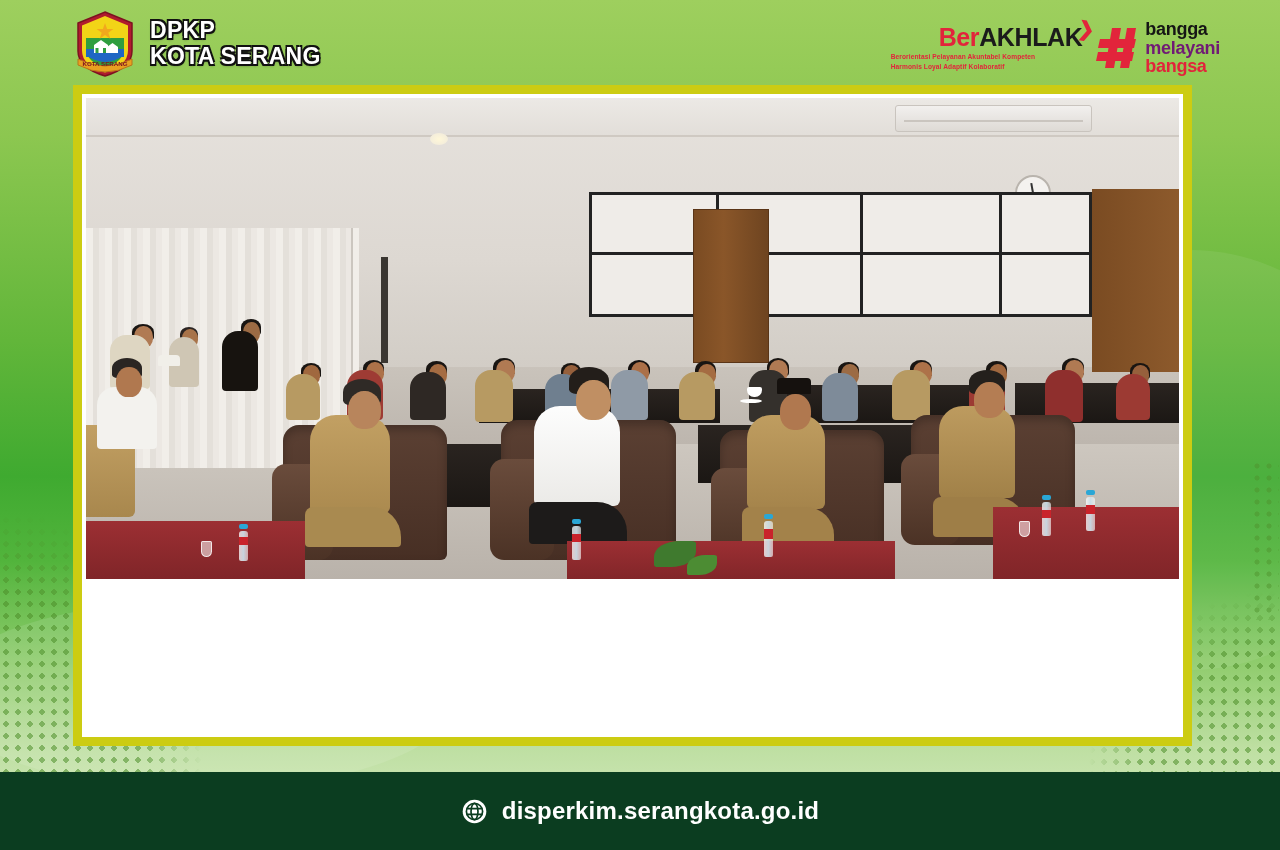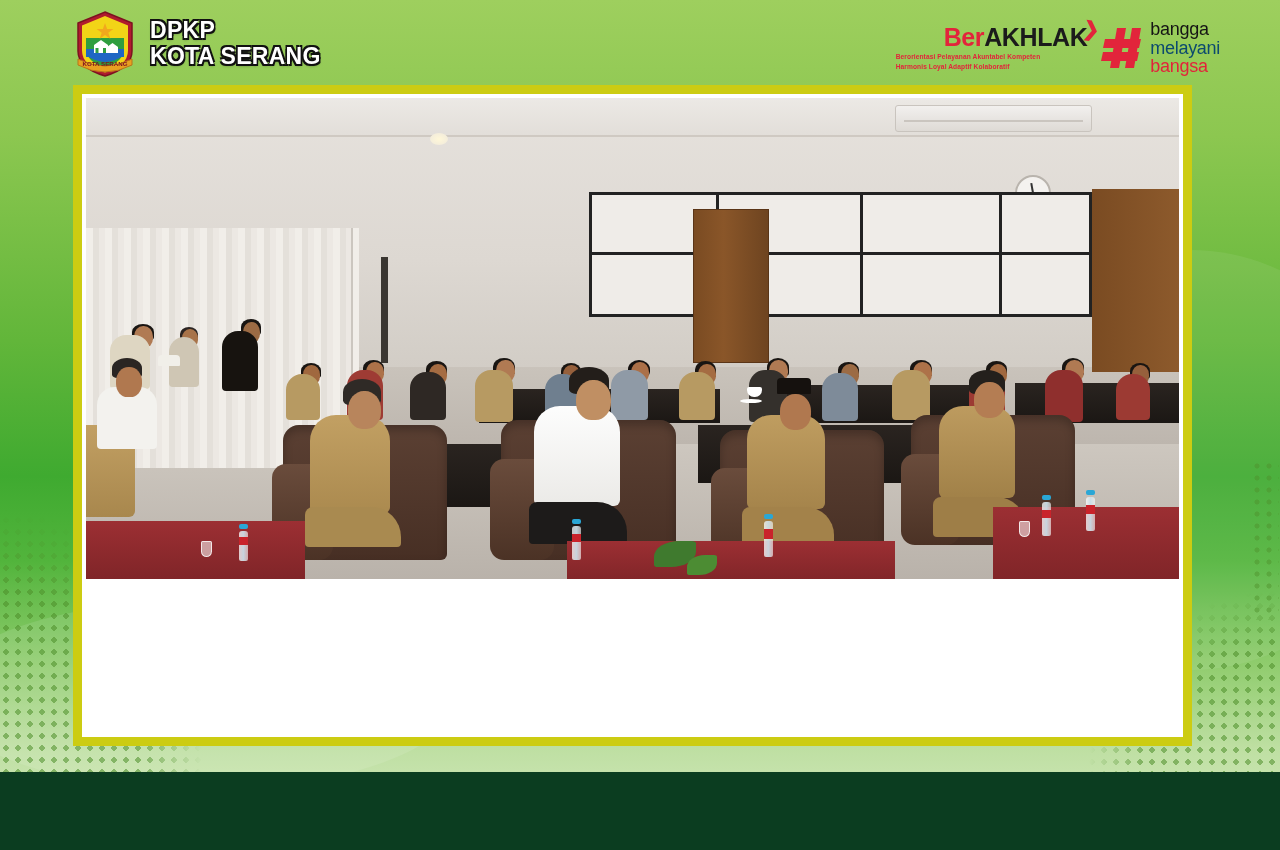--- a/index.html
+++ b/index.html
@@ -93,23 +93,23 @@
     transform:rotate(8deg);
   }
   .ba-sub{
     margin-top:2px;
     font-size:6.6px; font-weight:bold; line-height:1.45;
     color:#e2243b; letter-spacing:.1px;
     white-space:nowrap;
   }
   .bmb{ display:flex; align-items:center; gap:7px; }
   .bmb-mark{ position:relative; width:42px; height:46px; flex:none; }
-  .bmb-text{ line-height:1.04; font-weight:normal; font-size:18px; letter-spacing:-.3px; }
+  .bmb-text{ line-height:1.04; font-weight:bold; font-size:18px; letter-spacing:-.3px; }
   .bmb-text .d1{ color:#151515; }
-  .bmb-text .d2{ color:#0c4a6e; }
+  .bmb-text .d2{ color:#701a75; }
   .bmb-text .d3{ color:#e2243b; }
 
   
   #card{
     position:absolute; left:73px; top:85px; width:1119px; height:661px;
     background:#cccc12;
     padding:9px;
   }
   #card-inner{
     position:relative; width:100%; height:100%;
@@ -415,14 +415,27 @@
       <div class="saucer" style="left:59.8%;top:62.5%;"></div>
       <div class="plant" style="left:52%;top:92%;width:42px;height:26px;"></div>
       <div class="plant" style="left:55%;top:95%;width:30px;height:20px;background:#4c8c33;"></div>
     </div>
 
   </div>
 </div>
 
 <div id="footer">
 
+  <div class="f-item">
+    <span class="f-icons">
+      <svg viewBox="0 0 24 24" width="27" height="27">
+        <circle cx="12" cy="12" r="10.5" fill="#fff"></circle>
+        <g stroke="#0b3d20" stroke-width="1.5" fill="none">
+          <circle cx="12" cy="12" r="7.2"></circle>
+          <ellipse cx="12" cy="12" rx="3.1" ry="7.2"></ellipse>
+          <path d="M4.9 9.4 H19.1 M4.9 14.6 H19.1"></path>
+        </g>
+      </svg>
+    </span>
+    <span class="f-text">disperkim.serangkota.go.id</span>
+  </div>
 
 </div>
 
 </body></html>

